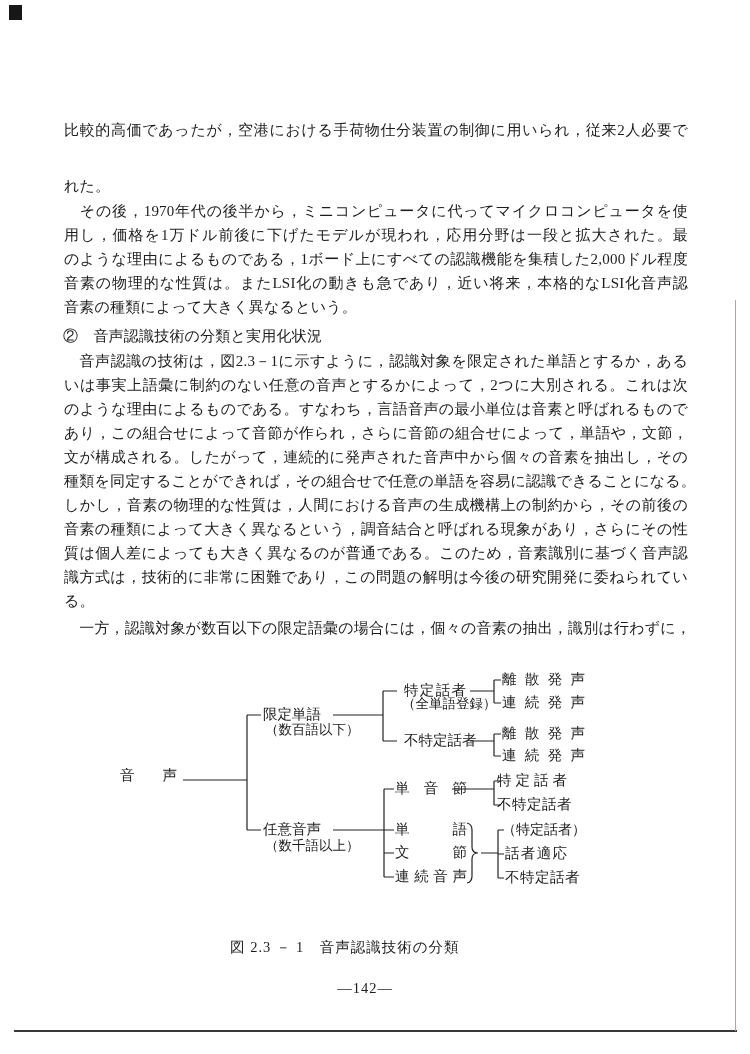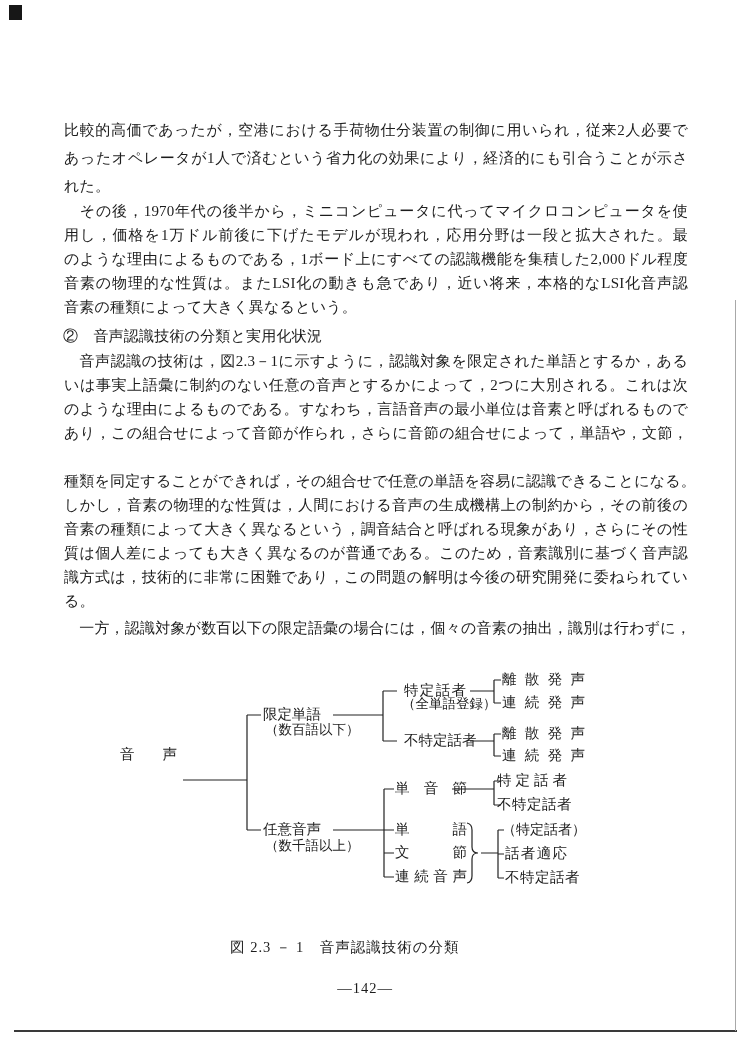--- a/index.html
+++ b/index.html
@@ -41,52 +41,52 @@
 </head>
 <body>
 
 <div class="page">
 
   <div class="corner-mark"></div>
   <div class="bottom-scan-line"></div>
   <div class="right-scan-line"></div>
 
   <div class="tl" style="top:122px">比較的高価であったが，空港における手荷物仕分装置の制御に用いられ，従来2人必要で</div>
-  <div class="tl" style="top:150px">あったオペレータが1人で済むという省力化の効果により，経済的にも引合うことが示さ</div>
   <div class="tl pl" style="top:178px">れた。</div>
 
   <div class="tl" style="top:203px">　その後，1970年代の後半から，ミニコンピュータに代ってマイクロコンピュータを使</div>
   <div class="tl" style="top:227px">用し，価格を1万ドル前後に下げたモデルが現われ，応用分野は一段と拡大された。最</div>
   <div class="tl" style="top:251px">のような理由によるものである，1ボード上にすべての認識機能を集積した2,000ドル程度</div>
   <div class="tl" style="top:275px">音素の物理的な性質は。またLSI化の動きも急であり，近い将来，本格的なLSI化音声認</div>
   <div class="tl pl" style="top:299px">音素の種類によって大きく異なるという。</div>
 
   <div class="tl pl" style="top:328px;left:63px">②　音声認識技術の分類と実用化状況</div>
 
   <div class="tl" style="top:353px">　音声認識の技術は，図2.3－1に示すように，認識対象を限定された単語とするか，ある</div>
   <div class="tl" style="top:377px">いは事実上語彙に制約のない任意の音声とするかによって，2つに大別される。これは次</div>
   <div class="tl" style="top:401px">のような理由によるものである。すなわち，言語音声の最小単位は音素と呼ばれるもので</div>
   <div class="tl" style="top:425px">あり，この組合せによって音節が作られ，さらに音節の組合せによって，単語や，文節，</div>
+  <div class="tl" style="top:449px">文が構成される。したがって，連続的に発声された音声中から個々の音素を抽出し，その</div>
   <div class="tl" style="top:473px">種類を同定することができれば，その組合せで任意の単語を容易に認識できることになる。</div>
   <div class="tl" style="top:497px">しかし，音素の物理的な性質は，人間における音声の生成機構上の制約から，その前後の</div>
   <div class="tl" style="top:521px">音素の種類によって大きく異なるという，調音結合と呼ばれる現象があり，さらにその性</div>
   <div class="tl" style="top:545px">質は個人差によっても大きく異なるのが普通である。このため，音素識別に基づく音声認</div>
   <div class="tl" style="top:569px">識方式は，技術的に非常に困難であり，この問題の解明は今後の研究開発に委ねられてい</div>
   <div class="tl pl" style="top:593px">る。</div>
 
   <div class="tl" style="top:620px">　一方，認識対象が数百以下の限定語彙の場合には，個々の音素の抽出，識別は行わずに，</div>
 
   <svg class="tree" viewBox="0 0 750 1054">
     <path fill="none" stroke="#222" stroke-width="1.2" d="M183 780 H247 M247 715 V830 M247 715 H261 M247 830 H261"></path>
     <path fill="none" stroke="#222" stroke-width="1.2" d="M333 715 H383 M383 691 V741 M383 691 H397 M383 741 H397 M470 691 H494 M494 680 V703 M494 680 H501 M494 703 H501 M470 741 H494 M494 734 V756 M494 734 H501 M494 756 H501"></path>
     <path fill="none" stroke="#222" stroke-width="1.2" d="M333 830 H394 M384 789 V877 M384 789 H394 M384 853 H394 M384 877 H394 M452 789 H494 M494 781 V805 M494 781 H501 M494 805 H501 M481 853 H498 M498 830 V878 M498 830 H504 M498 854 H504 M498 878 H504"></path>
     <path fill="none" stroke="#222" stroke-width="1.2" d="M467 823 Q472 824 472 830 L472 847 Q472 853 478 853 Q472 853 472 859 L472 876 Q472 882 467 883"></path>
   </svg>
 
-  <div class="dl jl" style="left:120px;top:747px;width:57px">音声</div>
+  <div class="dl jl" style="left:120px;top:768px;width:57px">音声</div>
 
   <div class="dl" style="left:263px;top:707px">限定単語</div>
   <div class="dl sub" style="left:265px;top:722px">（数百語以下）</div>
 
   <div class="dl jl" style="left:404px;top:683px;width:62px">特定話者</div>
   <div class="dl sub" style="left:402px;top:696px">（全単語登録）</div>
   <div class="dl jl" style="left:502px;top:672px;width:83px">離散発声</div>
   <div class="dl jl" style="left:502px;top:695px;width:83px">連続発声</div>
 
   <div class="dl" style="left:404px;top:733px">不特定話者</div>

